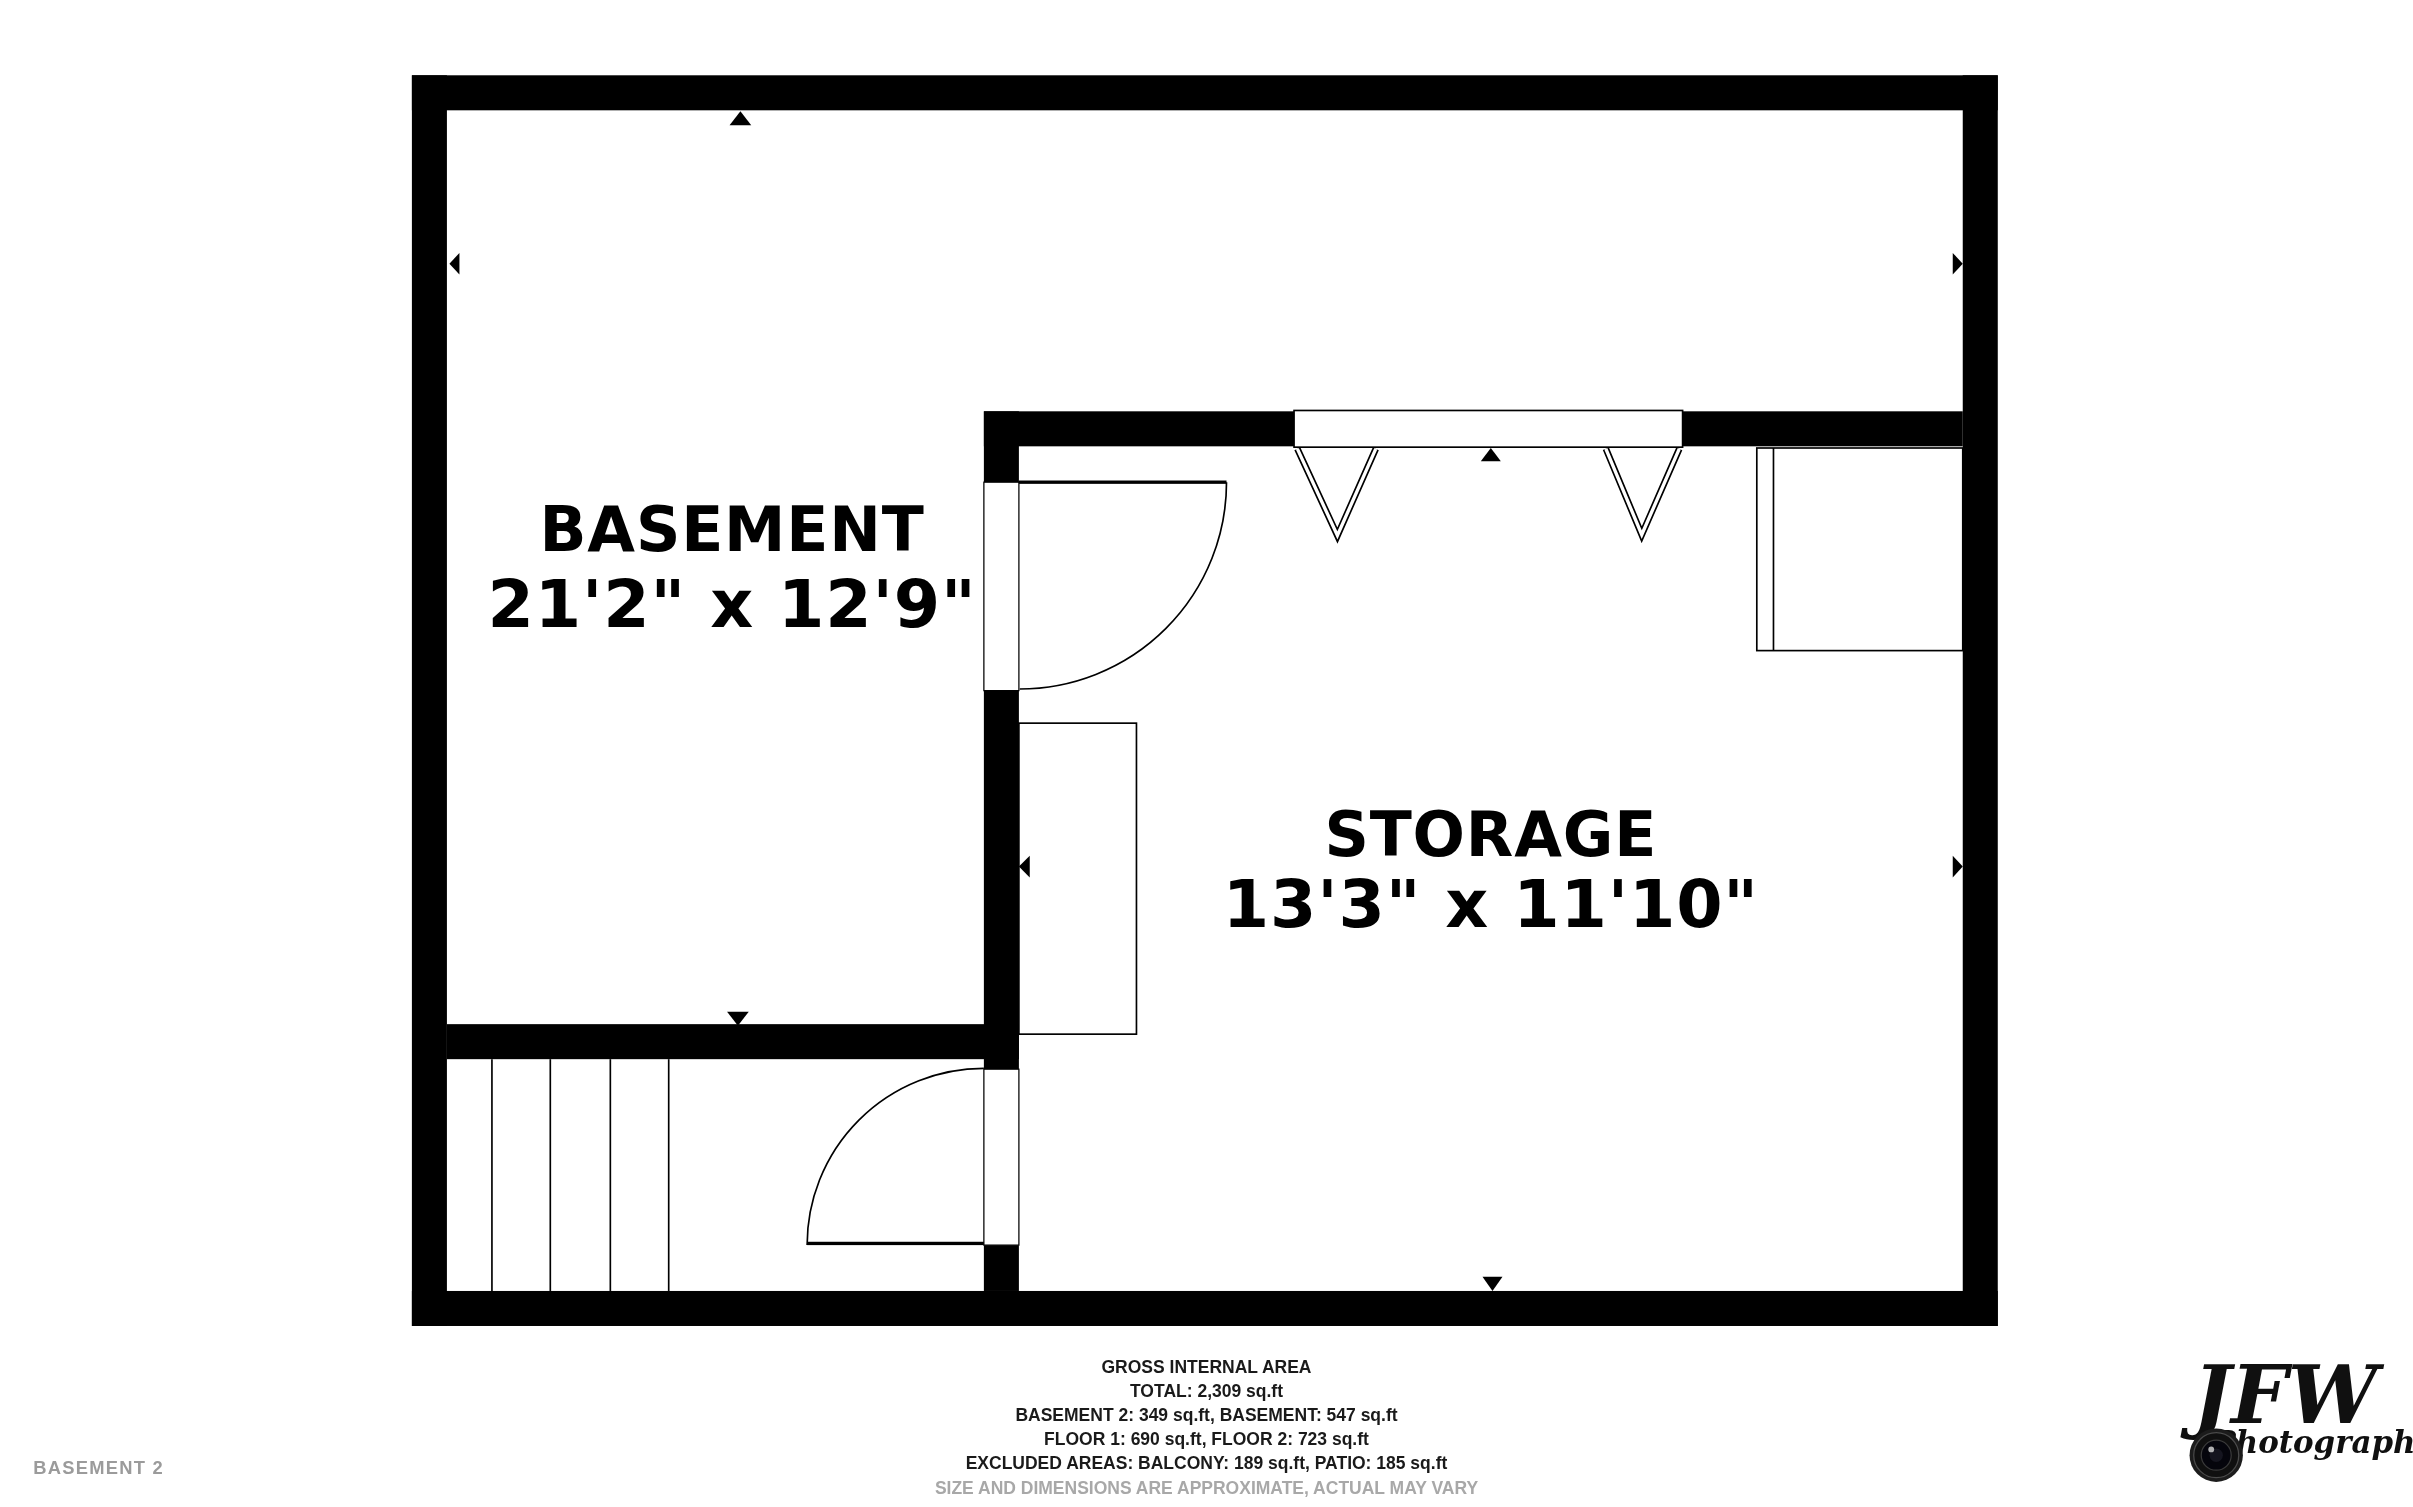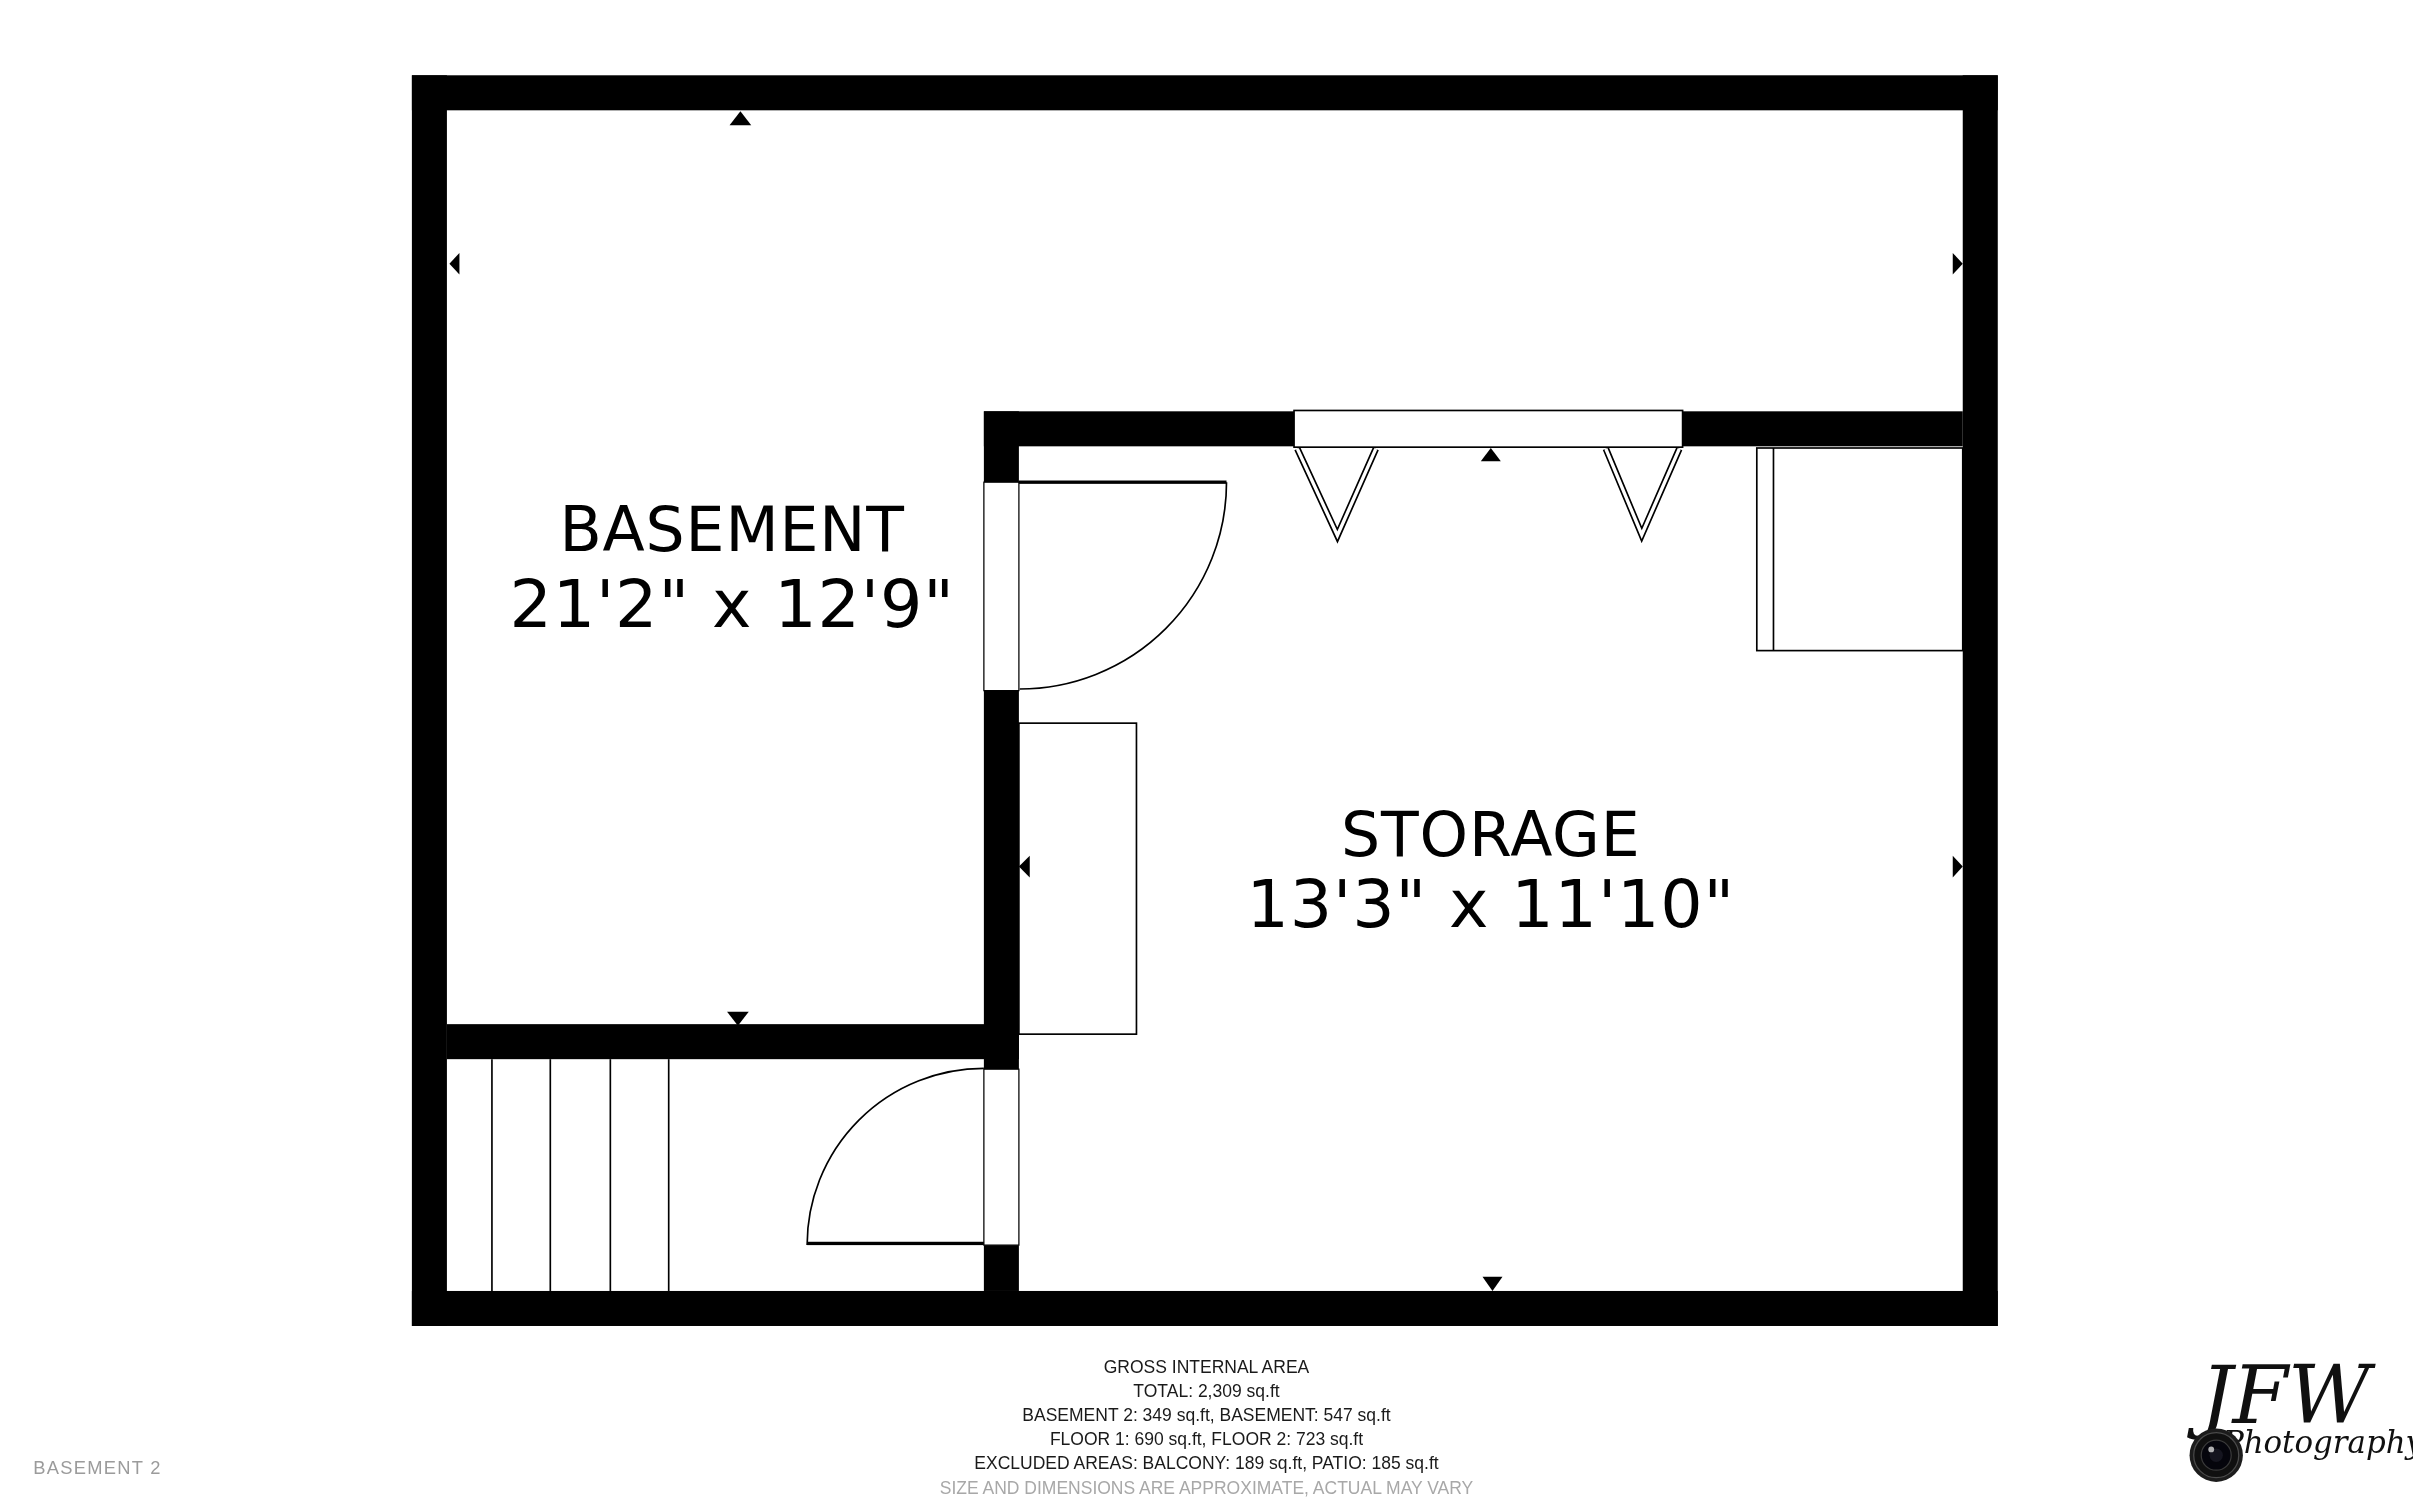--- a/index.html
+++ b/index.html
@@ -8,20 +8,21 @@
     background: #ffffff;
     width: 2413px;
     height: 1508px;
     overflow: hidden;
   }
   #stage {
     position: relative;
     width: 2413px;
     height: 1097px;
     background: #ffffff;
+    font-weight: bold;
   }
   svg { display: block; }
 
   .wall   { fill: #000000; }
   .thin   { fill: none; stroke: #000000; stroke-width: 2; }
   .thin15 { fill: #ffffff; stroke: #000000; stroke-width: 1.5; }
   .leaf   { fill: #000000; }
   .arrow  { fill: #000000; }
 
   .room-name {

